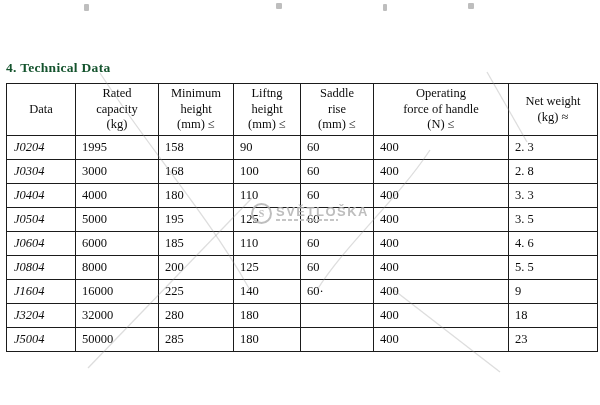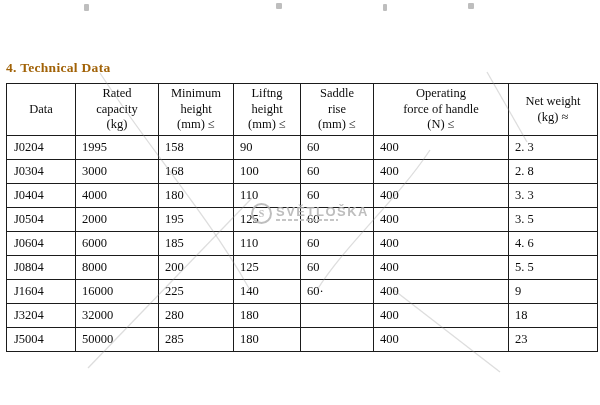--- a/index.html
+++ b/index.html
@@ -7,21 +7,21 @@
     position:relative;
     width:600px;height:405px;
     background:#ffffff;
     overflow:hidden;
     font-family:"Liberation Serif", serif;
     color:#0d0d0d;
   }
   .doc-title{
     position:absolute;left:6px;top:60px;
     font-size:13.5px;font-weight:bold;letter-spacing:.3px;
-    color:#a16207;
+    color:#14532d;
   }
   table.tech{
     position:absolute;left:6px;top:83px;
     width:591px;height:269px;
     border-collapse:collapse;table-layout:fixed;
   }
   table.tech col.c0{width:69px}
   table.tech col.c1{width:83px}
   table.tech col.c2{width:75px}
   table.tech col.c3{width:67px}
@@ -36,21 +36,21 @@
   }
   table.tech thead tr{height:52px;}
   table.tech th{
     font-weight:normal;text-align:center;vertical-align:middle;
     line-height:1.24;padding:1px 0;
   }
   table.tech td{
     text-align:left;vertical-align:middle;
     padding:0 0 0 6px;line-height:13px;
   }
-  table.tech td.col-0{padding-left:7px;}
+  table.tech td.col-0{padding-left:7px;font-style:italic;}
   
   .scratches{position:absolute;left:0;top:0;pointer-events:none;}
   .speck{position:absolute;background:rgba(70,70,70,.35);border-radius:1px;}
   
   .watermark{
     position:absolute;left:251px;top:203px;
     display:flex;align-items:center;
     color:#b3b3b3;opacity:.85;pointer-events:none;
   }
   .wm-logo{
@@ -149,21 +149,21 @@
           <td class="col-0">J0404</td>
           <td class="col-1">4000</td>
           <td class="col-2">180</td>
           <td class="col-3">110</td>
           <td class="col-4">60</td>
           <td class="col-5">400</td>
           <td class="col-6">3. 3</td>
         </tr>
         <tr>
           <td class="col-0">J0504</td>
-          <td class="col-1">2000</td>
+          <td class="col-1">5000</td>
           <td class="col-2">195</td>
           <td class="col-3">125</td>
           <td class="col-4">60</td>
           <td class="col-5">400</td>
           <td class="col-6">3. 5</td>
         </tr>
         <tr>
           <td class="col-0">J0604</td>
           <td class="col-1">6000</td>
           <td class="col-2">185</td>

